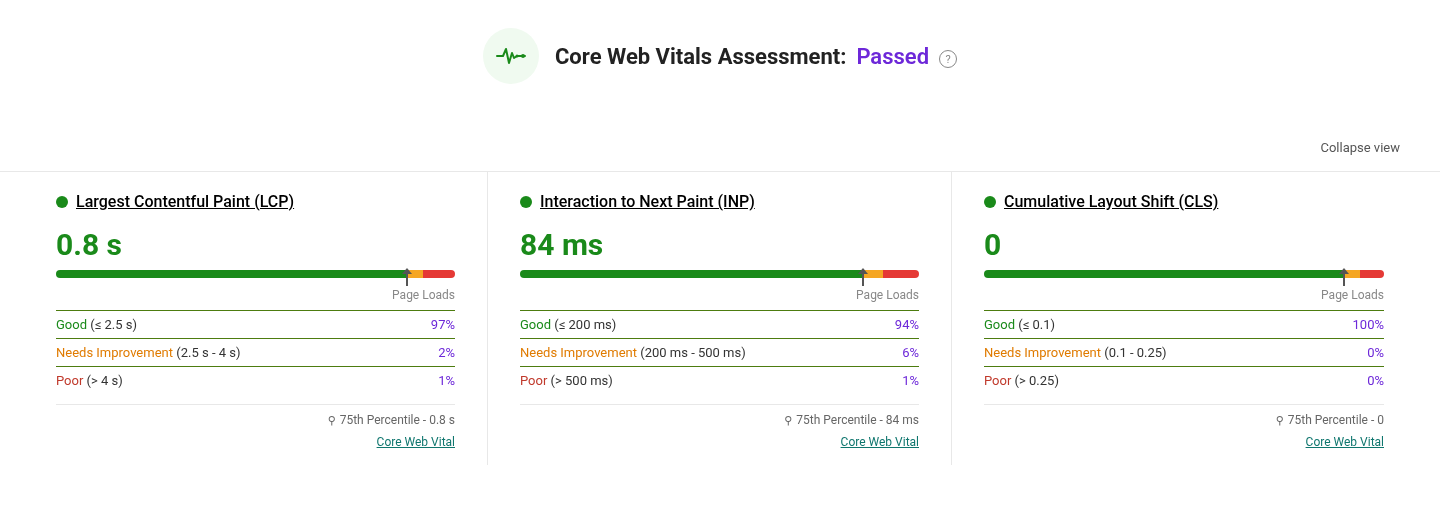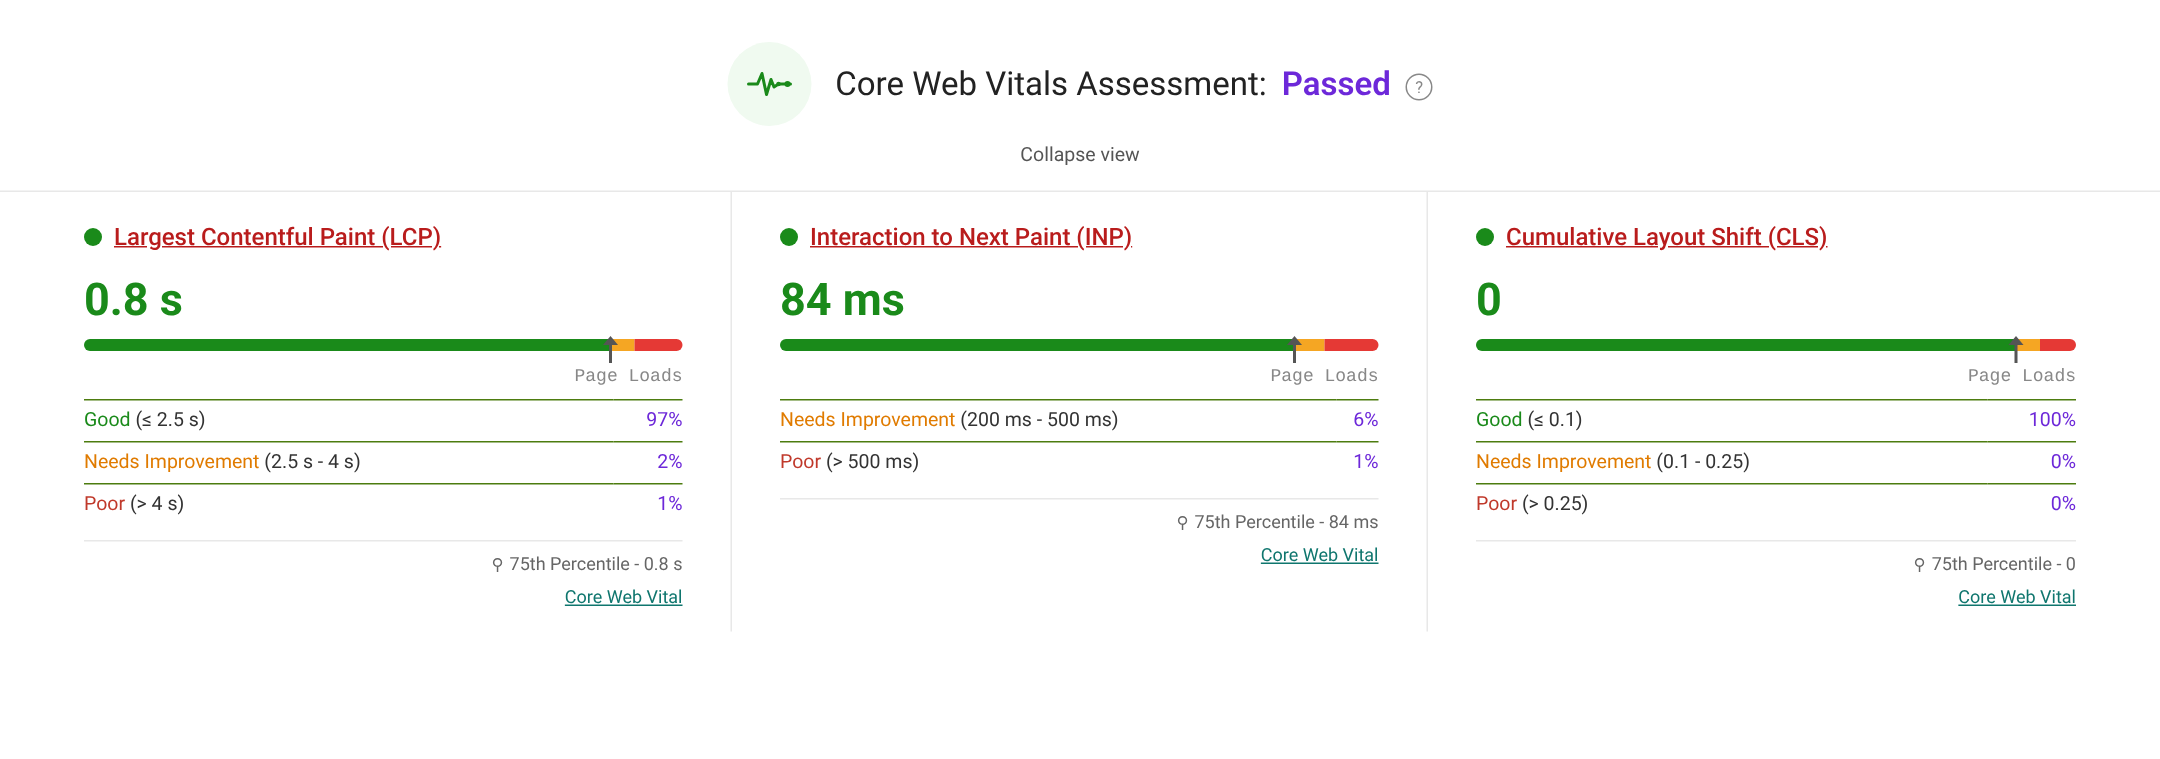--- a/index.html
+++ b/index.html
@@ -40,25 +40,26 @@
       border: 1.5px solid #888;
       color: #888;
       font-size: 11px;
       cursor: pointer;
       margin-left: 6px;
       vertical-align: middle;
     }
 
     .collapse-view {
       display: flex;
-      justify-content: center;
+      justify-content: flex-end;
       padding: 0 40px 16px;
       font-size: 13px;
       color: #555;
       cursor: pointer;
+      margin-top: 44px;
     }
 
     .metrics-grid {
       display: grid;
       grid-template-columns: 1fr 1fr 1fr;
       gap: 0;
       padding: 0 24px;
       border-top: 1px solid #e8e8e8;
     }
 
@@ -82,21 +83,21 @@
       width: 12px;
       height: 12px;
       border-radius: 50%;
       background: #1a8a1a;
       flex-shrink: 0;
     }
 
     .metric-name {
       font-size: 16px;
       font-weight: 500;
-      color: #b91c1c;
+      color: #000000;
       text-decoration: underline;
       cursor: pointer;
     }
 
     .metric-value {
       font-size: 30px;
       font-weight: 700;
       color: #1a8a1a;
       text-align: left;
       margin-bottom: 8px;
@@ -157,21 +158,20 @@
       border-bottom: 6px solid #555;
       margin-bottom: 0;
     }
 
     .page-loads-label {
       text-align: right;
       font-size: 12px;
       color: #888;
       margin-bottom: 8px;
       margin-top: 6px;
-      font-family: Liberation Mono, monospace;
     }
 
     .stat-table {
       width: 100%;
       border-collapse: collapse;
     }
 
     .stat-table tr {
       border-top: 1px solid #4d7c0f;
     }
@@ -227,21 +227,21 @@
 
 <div class="header">
   <div class="header-icon">
     <svg width="32" height="22" viewBox="0 0 32 22" fill="none">
       <path d="M2 11 L8 11 L11 4 L14 18 L17 8 L19 13 L22 11 L30 11" stroke="#1a8a1a" stroke-width="2" fill="none" stroke-linecap="round" stroke-linejoin="round"></path>
       <circle cx="28" cy="11" r="2" fill="#1a8a1a"></circle>
       <circle cx="22" cy="11" r="1.5" fill="#1a8a1a"></circle>
     </svg>
   </div>
   <div>
-    <span style="font-size:22px;font-weight:400;color:#222;">Core Web Vitals Assessment:</span>
+    <span style="font-size:22px;font-weight:700;color:#222;">Core Web Vitals Assessment:</span>
     <span style="font-size:22px;font-weight:600;color:#6d28d9;margin-left:6px;">Passed</span>
     <span class="help-icon">?</span>
   </div>
 </div>
 
 <div class="collapse-view">
   <span>Collapse view</span>
 </div>
 
 <div class="metrics-grid">
@@ -300,20 +300,24 @@
         <div class="progress-red" style="flex:1"></div>
         <div class="marker" style="left:86%">
           <div class="marker-top"></div>
           <div class="marker-pin"></div>
         </div>
       </div>
     </div>
     <div class="page-loads-label">Page Loads</div>
     <table class="stat-table">
       <tbody>
+          <tr>
+        <td><span class="good-text">Good</span> <span>(≤ 200 ms)</span></td>
+        <td>94%</td>
+      </tr>
       <tr>
         <td><span class="needs-text">Needs Improvement</span> <span>(200 ms - 500 ms)</span></td>
         <td>6%</td>
       </tr>
       <tr>
         <td><span class="poor-text">Poor</span> <span>(&gt; 500 ms)</span></td>
         <td>1%</td>
       </tr>
     </tbody>
       </table>

